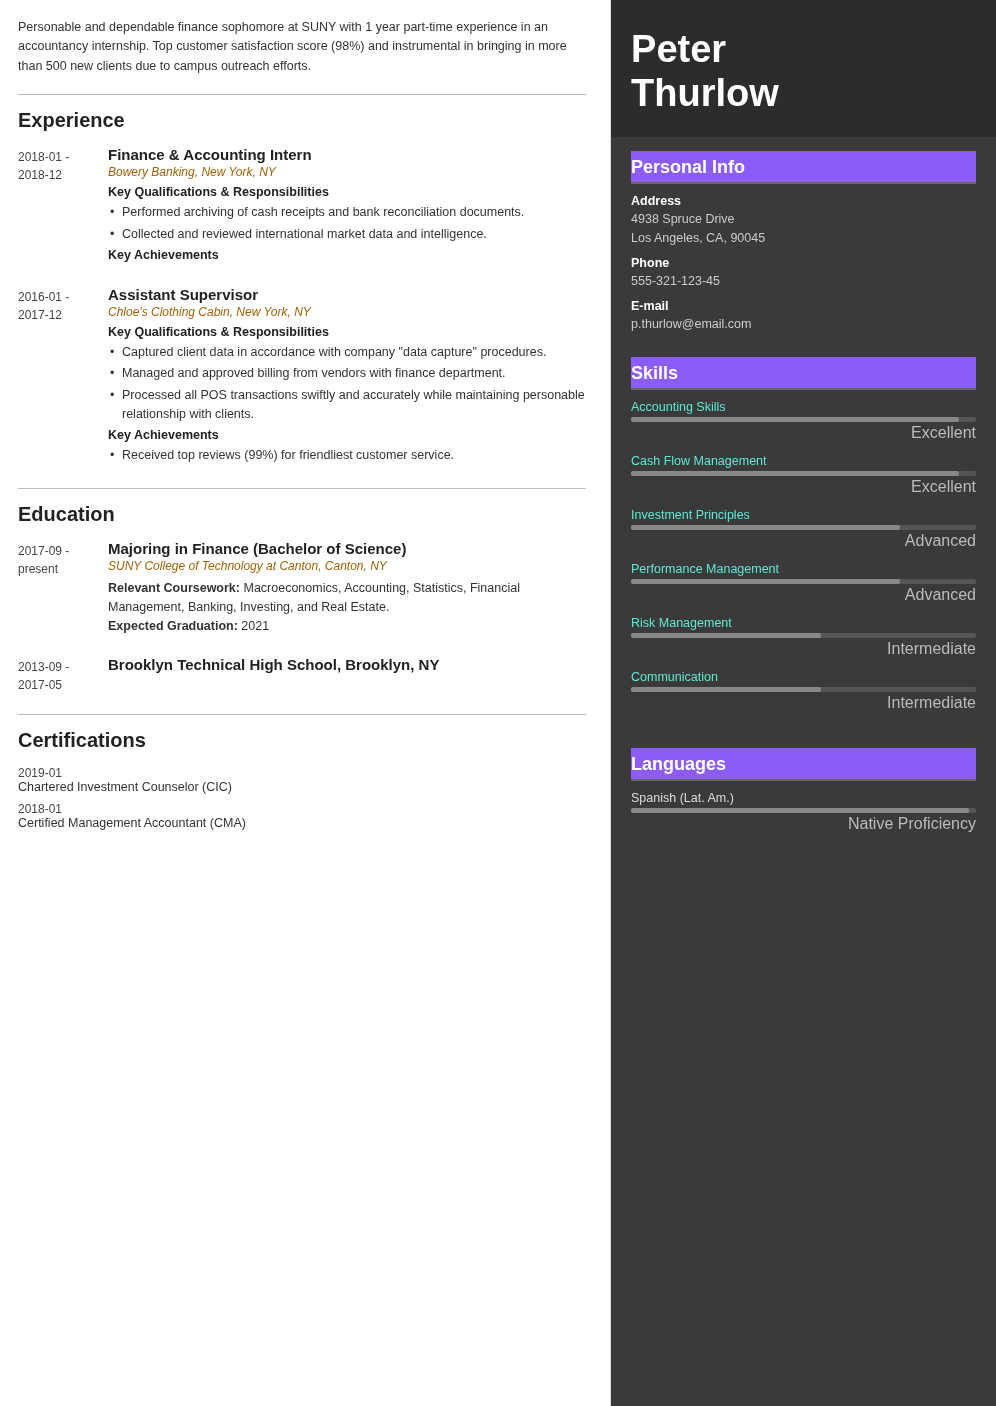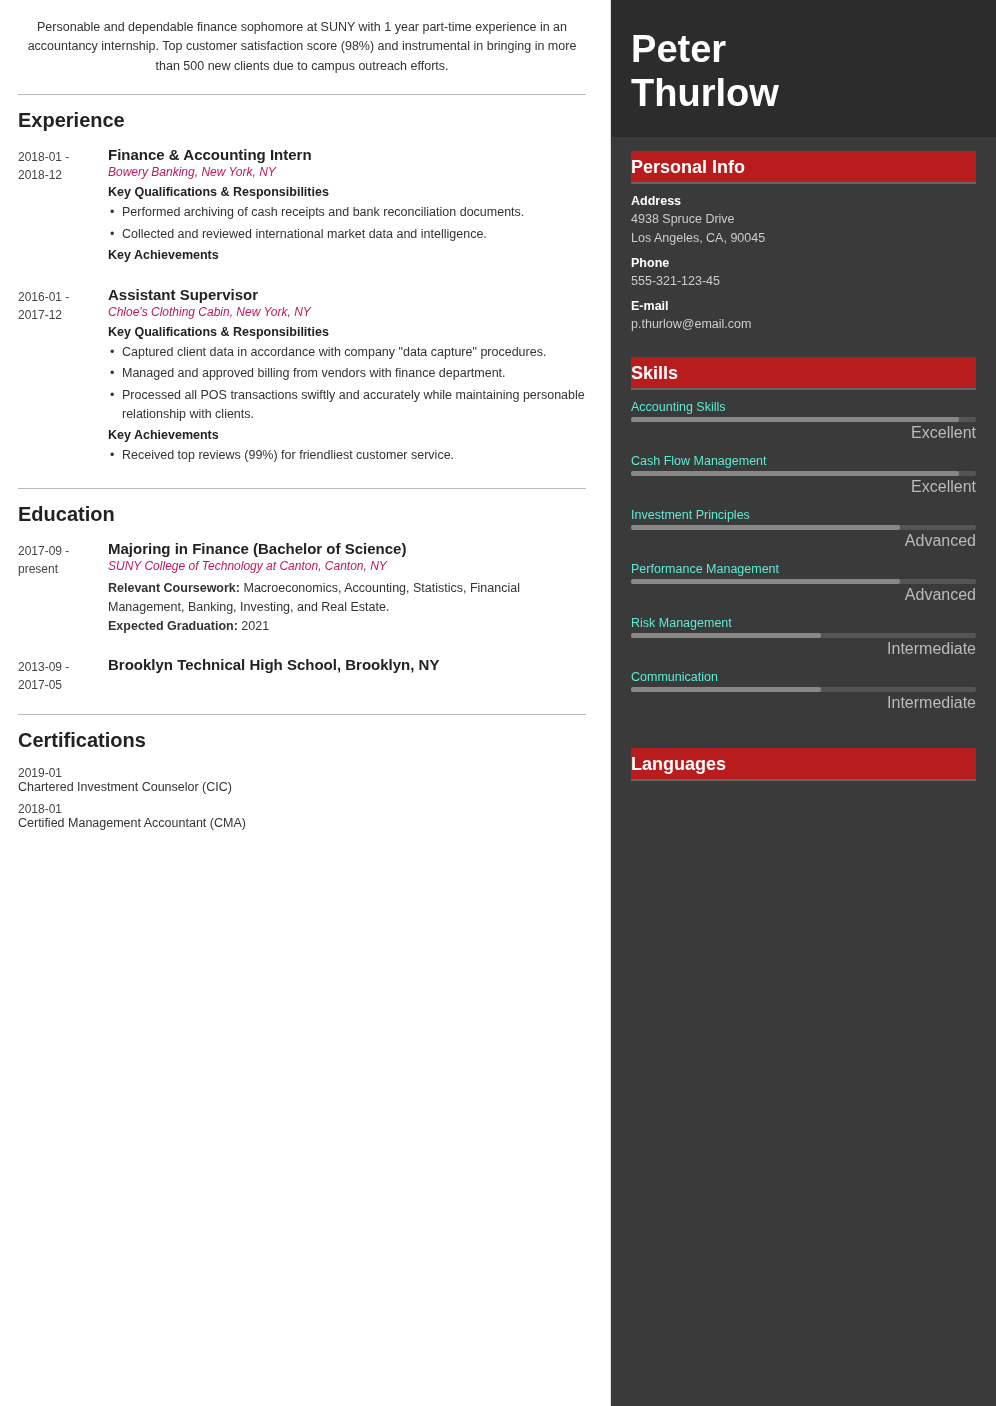--- a/index.html
+++ b/index.html
@@ -22,21 +22,20 @@
       background: #3a3a3a;
       color: #e8e8e8;
       padding: 0;
     }
     
     .summary-text {
       font-size: 12.5px;
       line-height: 1.55;
       color: #333;
       margin-bottom: 18px;
-      text-align: center;
     }
     .section-divider {
       border: none;
       border-top: 1px solid #bbb;
       margin: 10px 0 14px 0;
     }
     .section-title {
       font-size: 20px;
       font-weight: bold;
       color: #222;
@@ -59,21 +58,21 @@
     }
     .entry-title {
       font-size: 15px;
       font-weight: bold;
       color: #222;
       margin-bottom: 2px;
     }
     .entry-subtitle {
       font-style: italic;
       font-size: 12px;
-      color: #be185d;
+      color: #a16207;
       margin-bottom: 6px;
     }
     .entry-label {
       font-weight: bold;
       font-size: 12.5px;
       margin-bottom: 4px;
       margin-top: 4px;
     }
     .bullet-list {
       list-style: none;
@@ -109,21 +108,21 @@
       color: #fff;
       line-height: 1.15;
     }
     .right-section {
       padding: 14px 20px 10px 20px;
     }
     .right-section-title {
       font-size: 18px;
       font-weight: bold;
       color: #fff;
-      background: #b91c1c;
+      background: #8b5cf6;
       padding: 6px 0 4px 0;
       margin-bottom: 10px;
       border-bottom: 2px solid #666;
     }
     .info-label {
       font-weight: bold;
       font-size: 12.5px;
       color: #fff;
       margin-top: 8px;
       margin-bottom: 2px;
@@ -336,14 +335,23 @@
           <div class="skill-bar-bg">
             <div class="skill-bar-fill" style="width: 55%;"></div>
           </div>
           <span class="skill-level-label">Intermediate</span>
         </div>
       </div>
   </div>
 
   <div class="right-section">
     <div class="right-section-title">Languages</div>
+    <div id="languages-list">
+        <div class="lang-item">
+          <div class="lang-name">Spanish (Lat. Am.)</div>
+          <div class="skill-bar-bg">
+            <div class="skill-bar-fill" style="width: 98%;"></div>
+          </div>
+          <span class="skill-level-label">Native Proficiency</span>
+        </div>
+      </div>
   </div>
 </div>
 
 </body></html>

